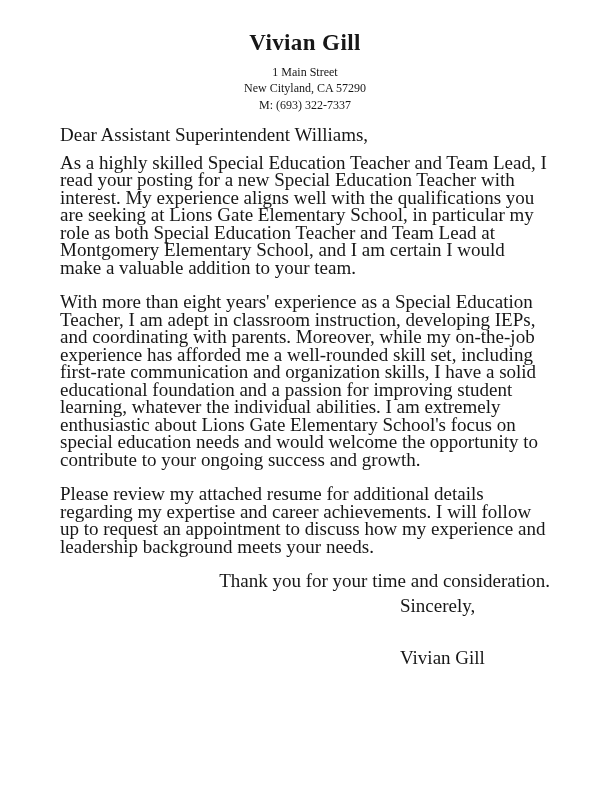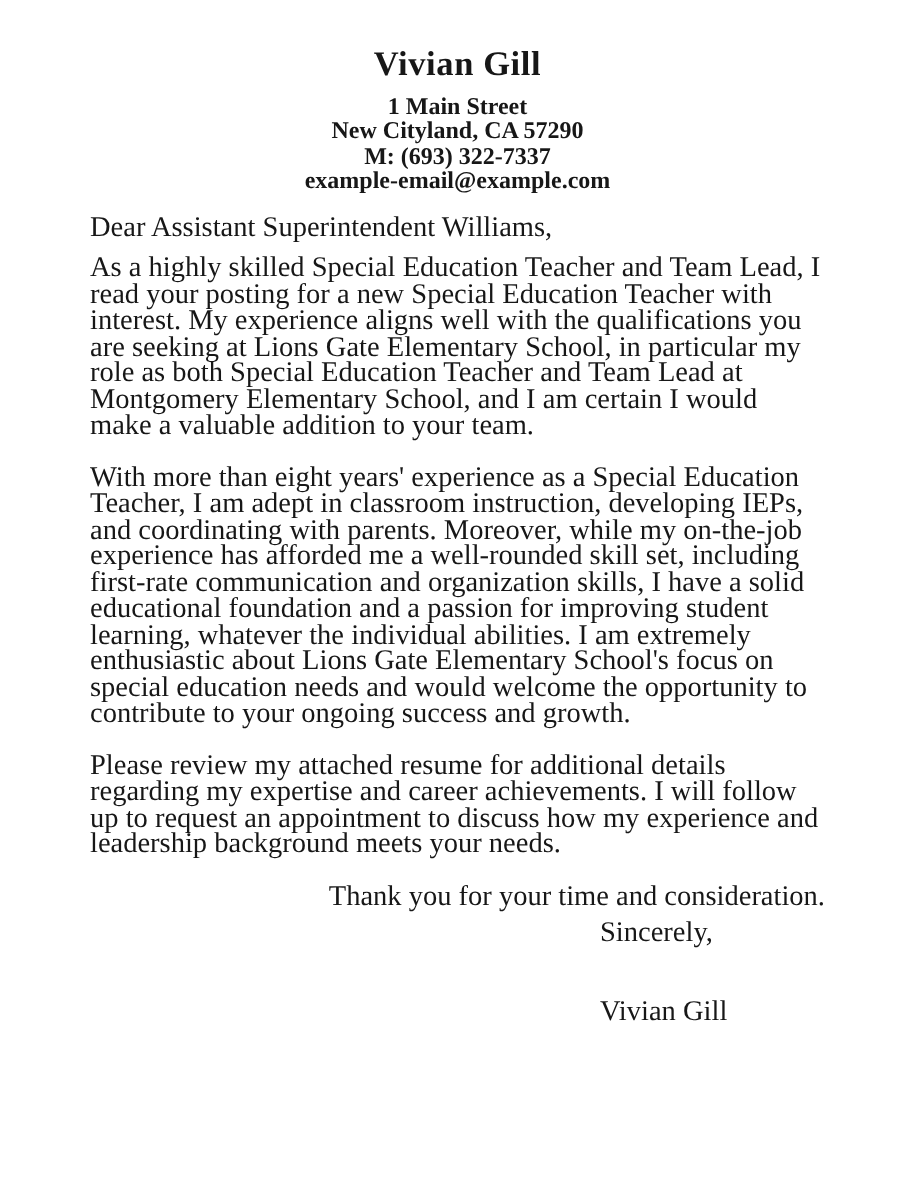--- a/index.html
+++ b/index.html
@@ -24,23 +24,22 @@
     margin-bottom: 13px;
   }
   .sender-name {
     font-size: 23px;
     font-weight: bold;
     letter-spacing: 0.4px;
     line-height: 28px;
     margin-bottom: 7px;
   }
   .contact-line {
-    font-size: 16px;
+    font-size: 12px;
     line-height: 16.4px;
-    font-weight: bold;
   }
   .body-text {
     font-size: 19px;
     line-height: 17.5px;
     text-align: left;
   }
   .salutation {
     margin-bottom: 10px;
   }
   .para {
@@ -61,21 +60,20 @@
 </head>
 <body>
 
 <div class="page">
 
   <div class="letter-header">
     <div class="sender-name">Vivian Gill</div>
     <div class="contact-line">1 Main Street</div>
     <div class="contact-line">New Cityland, CA 57290</div>
     <div class="contact-line">M: (693) 322-7337</div>
-    <div class="contact-line">example-email@example.com</div>
   </div>
 
   <div class="body-text">
     <p class="salutation">Dear Assistant Superintendent Williams,</p>
 
     <p class="para">As a highly skilled Special Education Teacher and Team Lead, I read your posting for a new Special Education Teacher with interest. My experience aligns well with the qualifications you are seeking at Lions Gate Elementary School, in particular my role as both Special Education Teacher and Team Lead at Montgomery Elementary School, and I am certain I would make a valuable addition to your team.</p>
 
     <p class="para">With more than eight years' experience as a Special Education Teacher, I am adept in classroom instruction, developing IEPs, and coordinating with parents. Moreover, while my on-the-job experience has afforded me a well-rounded skill set, including first-rate communication and organization skills, I have a solid educational foundation and a passion for improving student learning, whatever the individual abilities. I am extremely enthusiastic about Lions Gate Elementary School's focus on special education needs and would welcome the opportunity to contribute to your ongoing success and growth.</p>
 
     <p class="para">Please review my attached resume for additional details regarding my expertise and career achievements. I will follow up to request an appointment to discuss how my experience and leadership background meets your needs.</p>

